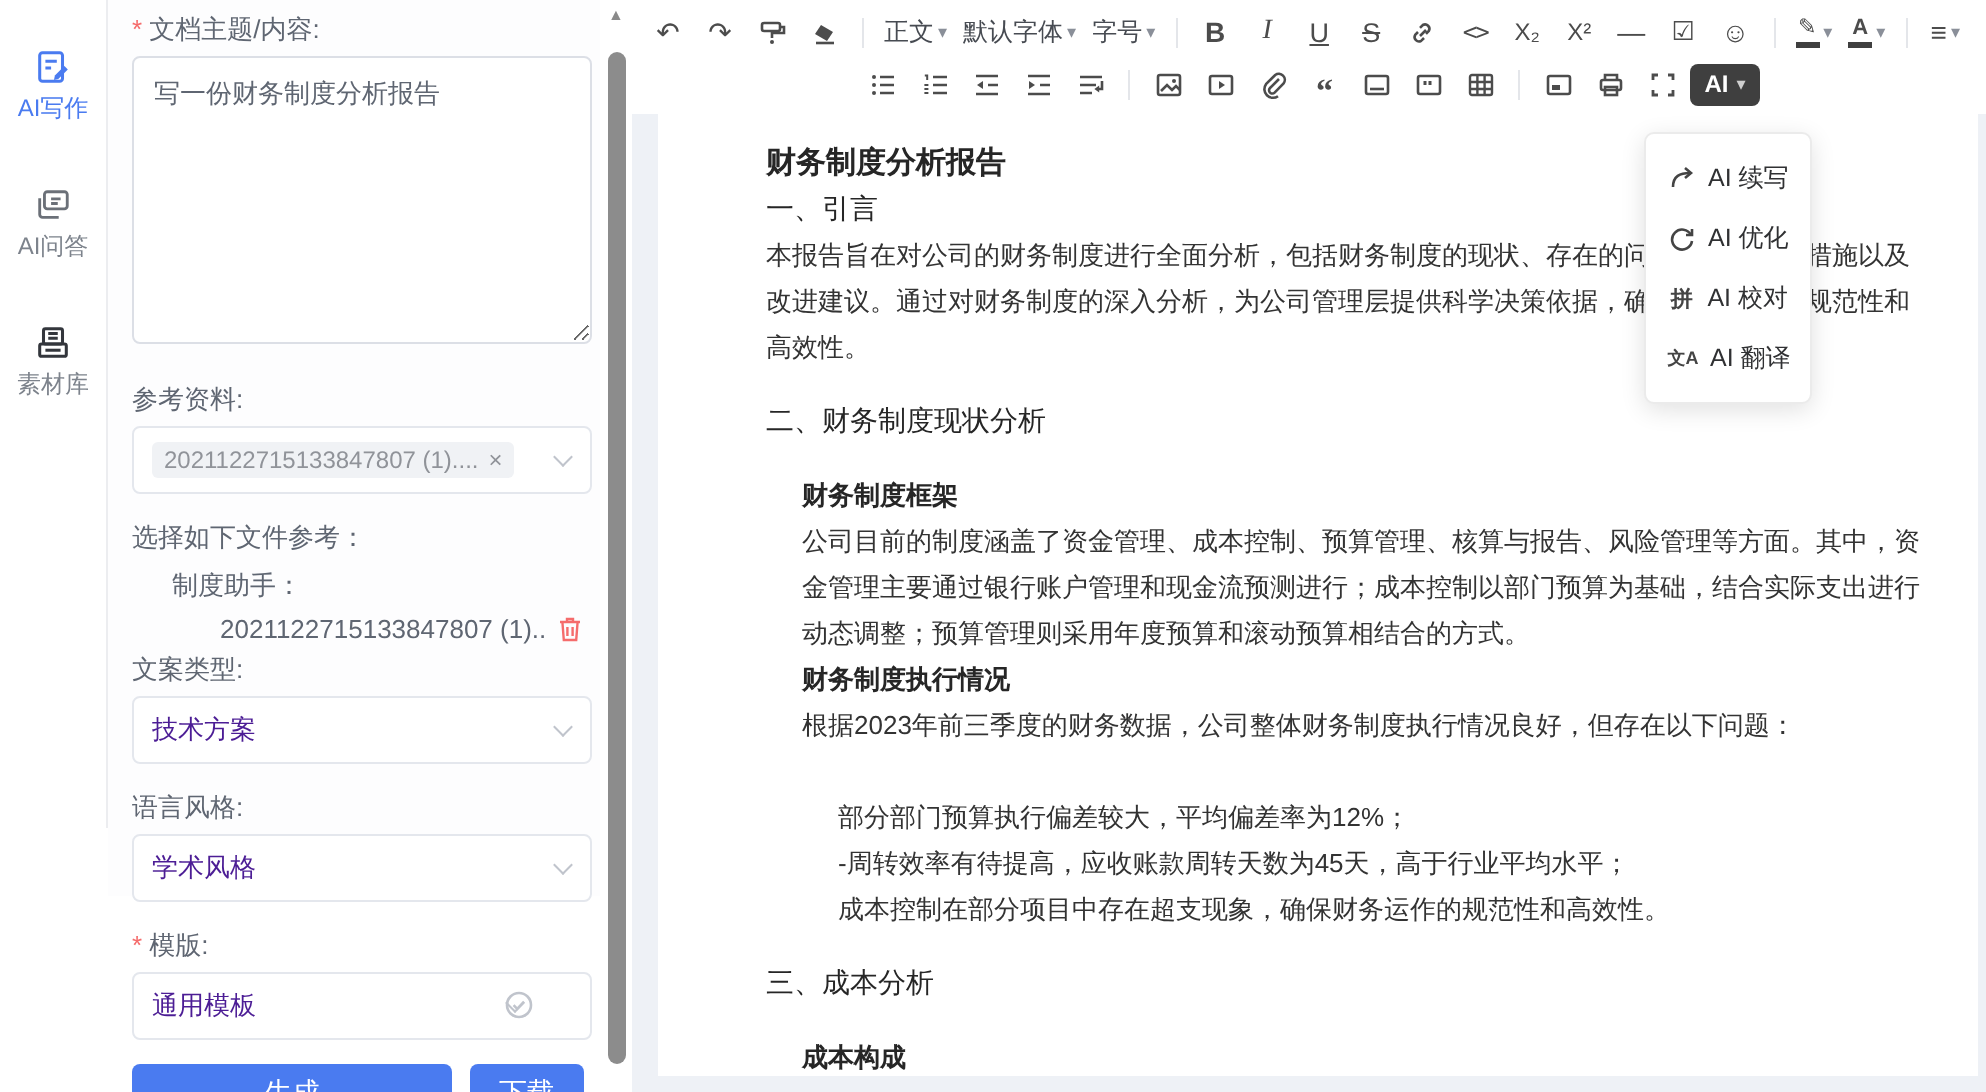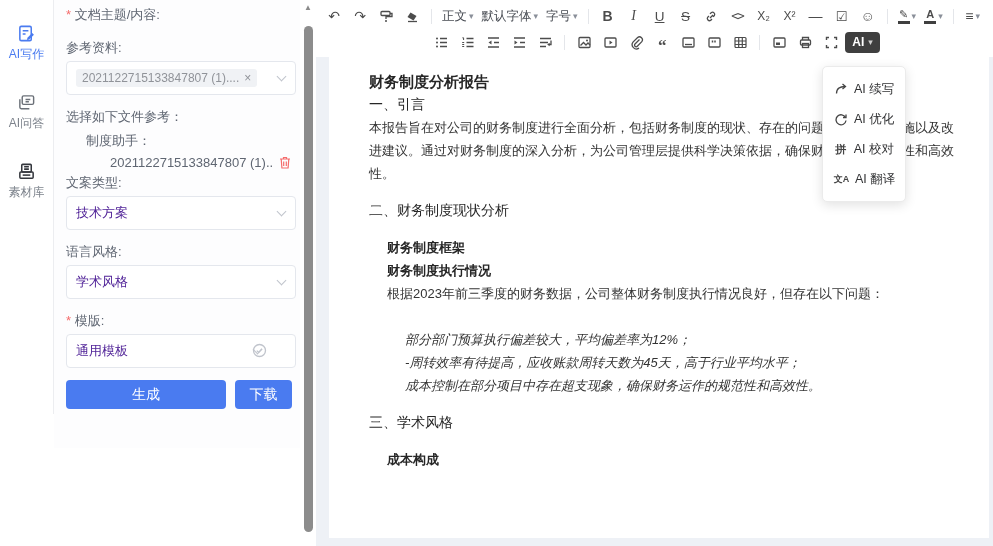--- a/index.html
+++ b/index.html
@@ -69,28 +69,28 @@
   .s { text-decoration:line-through; font-size:13.5px; }
   .mono { font-family:"DejaVu Sans Mono",monospace; font-size:12px; letter-spacing:-1px; }
   .stack { display:flex; flex-direction:column; align-items:center; line-height:1; }
   .stack .bar { width:12px; height:3px; margin-top:1px; }
   .aibtn { background:#3f3f3f; color:#fff; border-radius:4px; height:21px; padding:0 7px;
     display:flex; align-items:center; gap:4px; font-size:12px; font-weight:bold; cursor:pointer; }
   .aibtn .caret { color:#cfcfcf; }
 
   
   .canvas { height:489px; padding:0 30px 8px 13px; }
-  .page { background:#fff; width:660px; height:100%; padding:13px 27px 0 40px; overflow:hidden; }
+  .page { background:#fff; width:660px; height:100%; padding:13px 27px 0 54px; overflow:hidden; }
 
   .doc-title { font-size:15px; font-weight:bold; color:#262626; line-height:23px; }
   .doc-h2 { font-size:14px; font-weight:normal; color:#262626; line-height:23px; }
   .doc-h3 { font-size:13px; font-weight:bold; color:#262626; line-height:23px; }
   .doc-p  { font-size:13px; color:#333; line-height:23px; }
   .ind1 { margin-left:18px; }
-  .ind2 { margin-left:36px;font-style:italic; }
+  .ind2 { margin-left:36px; }
   .mt  { margin-top:14px; }
   .gap { margin-top:23px; }
 
   
   .ai-menu { position:absolute; left:822px; top:66px; width:84px; background:#fff;
     border:1px solid #ebebeb; border-radius:5px; box-shadow:0 3px 12px rgba(0,0,0,.12);
     padding:7px 0; z-index:10; }
   .menu-item { display:flex; align-items:center; gap:6px; height:30px; padding:0 11px;
     font-size:12.5px; color:#303133; cursor:pointer; white-space:nowrap; }
   .mi { width:15px; display:flex; justify-content:center; align-items:center;
@@ -130,20 +130,23 @@
           <rect x="3" y="10.5" width="14" height="6.5" rx="1"></rect>
             <path d="M6 13.8h8"></path>
         </svg>
       </span>
       <span>素材库</span>
     </div>
   </nav>
 
   <section class="form">
     <div class="lbl req">文档主题/内容:</div>
+    <div class="ta-wrap">
+      <textarea class="topic" style="">写一份财务制度分析报告</textarea>
+    </div>
 
     <div class="grp lbl" style="margin-top:16px">参考资料:</div>
     <div class="sel">
       <span class="chip">
         <span style="white-space:nowrap;overflow:hidden;">2021122715133847807 (1)....</span>
         <span class="x">×</span>
       </span>
       <span class="chev"></span>
     </div>
 
@@ -360,26 +363,27 @@
       </div>
     </div>
 
     <div class="canvas">
       <div class="page">
           <div class="doc-title ind0">财务制度分析报告</div>
           <div class="doc-h2 ind0">一、引言</div>
           <div class="doc-p ind0">本报告旨在对公司的财务制度进行全面分析，包括财务制度的现状、存在的问题、风险管控措施以及改进建议。通过对财务制度的深入分析，为公司管理层提供科学决策依据，确保财务运作的规范性和高效性。</div>
           <div class="doc-h2 ind0 mt">二、财务制度现状分析</div>
           <div class="doc-h3 ind1 mt">财务制度框架</div>
+          <div class="doc-p ind1">公司目前的制度涵盖了资金管理、成本控制、预算管理、核算与报告、风险管理等方面。其中，资金管理主要通过银行账户管理和现金流预测进行；成本控制以部门预算为基础，结合实际支出进行动态调整；预算管理则采用年度预算和滚动预算相结合的方式。</div>
           <div class="doc-h3 ind1">财务制度执行情况</div>
           <div class="doc-p ind1">根据2023年前三季度的财务数据，公司整体财务制度执行情况良好，但存在以下问题：</div>
           <div class="doc-p ind2 gap">部分部门预算执行偏差较大，平均偏差率为12%；</div>
           <div class="doc-p ind2">-周转效率有待提高，应收账款周转天数为45天，高于行业平均水平；</div>
           <div class="doc-p ind2">成本控制在部分项目中存在超支现象，确保财务运作的规范性和高效性。</div>
-          <div class="doc-h2 ind0 mt">三、学术风格</div>
+          <div class="doc-h2 ind0 mt">三、成本分析</div>
           <div class="doc-h3 ind1 mt">成本构成</div>
         </div>
     </div>
   </section>
 
   <div class="ai-menu">
     <div class="menu-item">
       <span class="mi">
         <svg width="14" height="14" viewBox="0 0 14 14" stroke="#444" stroke-width="1.3" fill="none">
           <path d="M2.5 11.5C2.5 6 6 4.5 11 4.5"></path>

